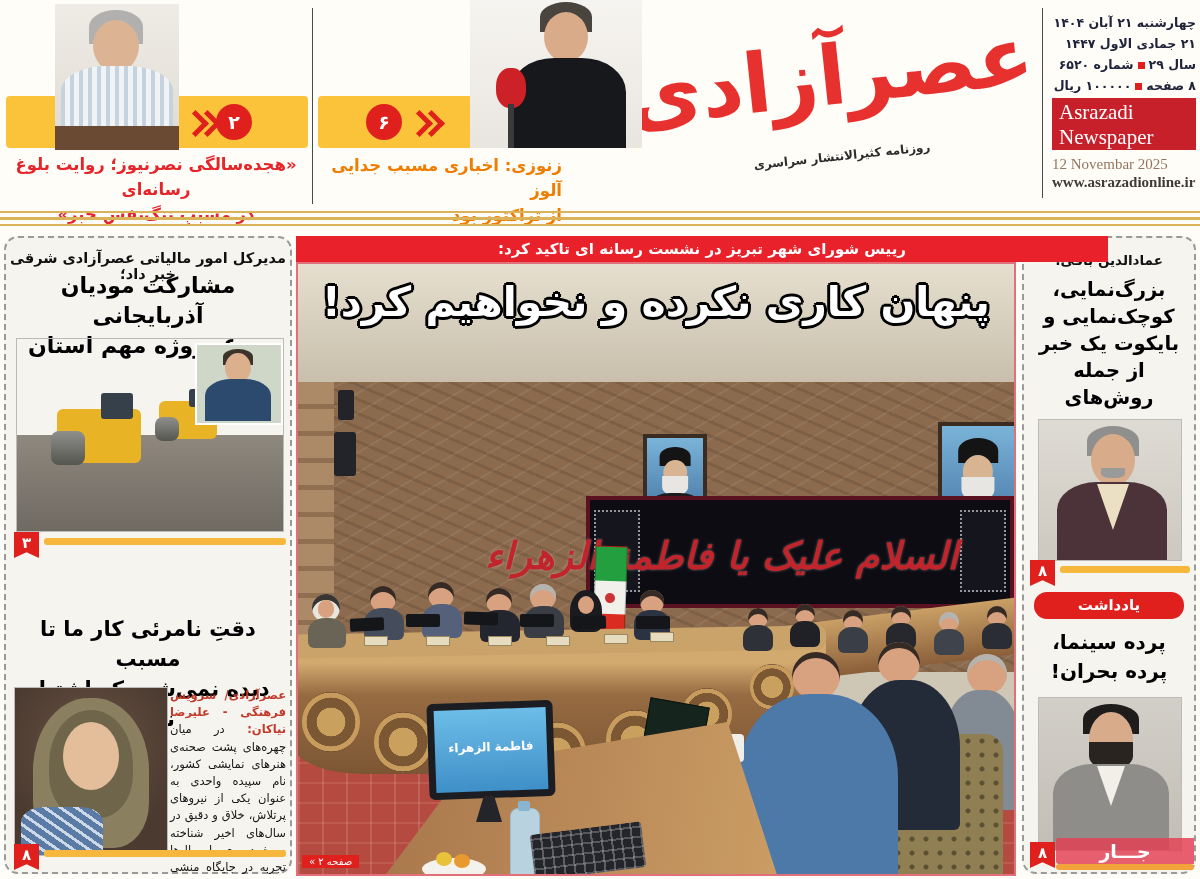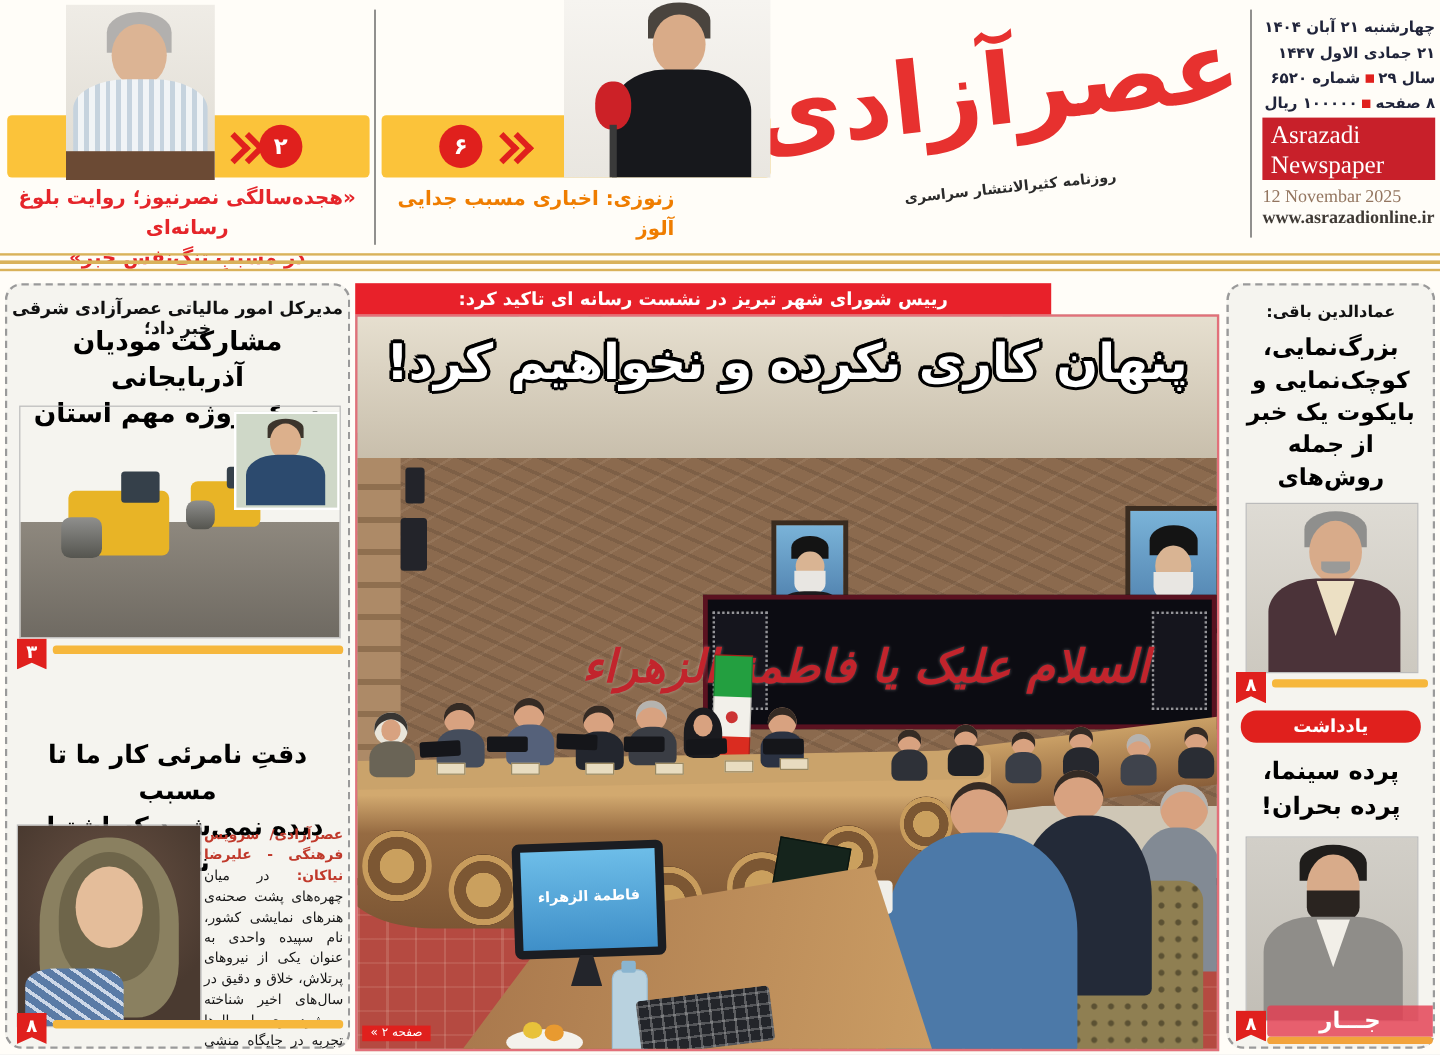--- a/index.html
+++ b/index.html
@@ -86,21 +86,21 @@
   .noteph .suit{position:absolute;left:14px;top:66px;width:116px;height:86px;border-radius:34% 34% 0 0;background:#8f8d89;}
   .noteph .shirt{position:absolute;left:58px;top:68px;width:28px;height:40px;background:#f2efe8;clip-path:polygon(0 0,100% 0,50% 100%);}
   .notelabel{position:absolute;background:#e0201d;color:#fff;font-weight:bold;font-size:15px;
         text-align:center;border-radius:13px;line-height:27px;}
   .jarbanner{position:absolute;background:rgba(228,62,82,0.82);color:#fff;font-weight:bold;font-size:19px;
         text-align:center;line-height:26px;z-index:6;border-radius:3px 0 0 3px;}
   .oline{position:absolute;height:6px;background:#f2a33c;border-radius:3px;z-index:6;}
   .byline-red{color:#c0392b;font-weight:bold;}
   .bodytxt{position:absolute;text-align:justify;color:#171717;font-size:11.5px;line-height:17.2px;}
   
-  .mkicker{position:absolute;left:296px;top:236px;width:580px;height:26px;background:#e8212a;
+  .mkicker{position:absolute;left:296px;top:236px;width:812px;height:26px;background:#e8212a;
         color:#fff;font-weight:bold;font-size:15px;text-align:center;line-height:26px;z-index:2;}
   .scene{position:absolute;left:296px;top:262px;width:720px;height:614px;box-sizing:border-box;
         border:2px solid #e2707a;background:#cfc7b6;overflow:hidden;}
   .mheadline{position:absolute;left:0;top:14px;width:100%;text-align:center;color:#fff;
         font-weight:bold;font-size:41px;z-index:30;white-space:nowrap;
         text-shadow:3px 0 0 #000,-3px 0 0 #000,0 3px 0 #000,0 -3px 0 #000,2px 2px 0 #000,-2px -2px 0 #000,2px -2px 0 #000,-2px 2px 0 #000;}
   .pagetag{position:absolute;left:4px;bottom:6px;background:#e0201d;color:#fff;font-size:10px;
         padding:1px 7px;z-index:31;}
   .ceiling{position:absolute;left:0;top:0;width:720px;height:128px;
         background:linear-gradient(#e6dfcf,#c6bca9);z-index:1;}
@@ -212,20 +212,21 @@
     <div class="face"></div>
     <div class="suit"></div>
     <div class="mic"></div>
     <div class="micstand"></div>
   </div>
   <div class="circ" style="left:366px;top:104px;">۶</div>
   <span class="chev" style="left:410px;top:114px;"></span>
   <span class="chev" style="left:422px;top:114px;"></span>
   <div class="t-mid-title">
     <div>زنوزی: اخباری مسبب جدایی آلوز</div>
+    <div>از تراکتور بود</div>
   </div>
 
   <div class="mast-title">عصرآزادی</div>
   <div class="mast-tag">روزنامه کثیرالانتشار سراسری</div>
 
   <div class="vline" style="left:1042px;top:8px;height:190px;"></div>
   <div class="dates">
     <div>چهارشنبه ۲۱ آبان ۱۴۰۴</div>
     <div>۲۱ جمادی الاول ۱۴۴۷</div>
     <div><span>سال ۲۹</span><span class="bullet"></span><span>شماره ۶۵۲۰</span></div>

